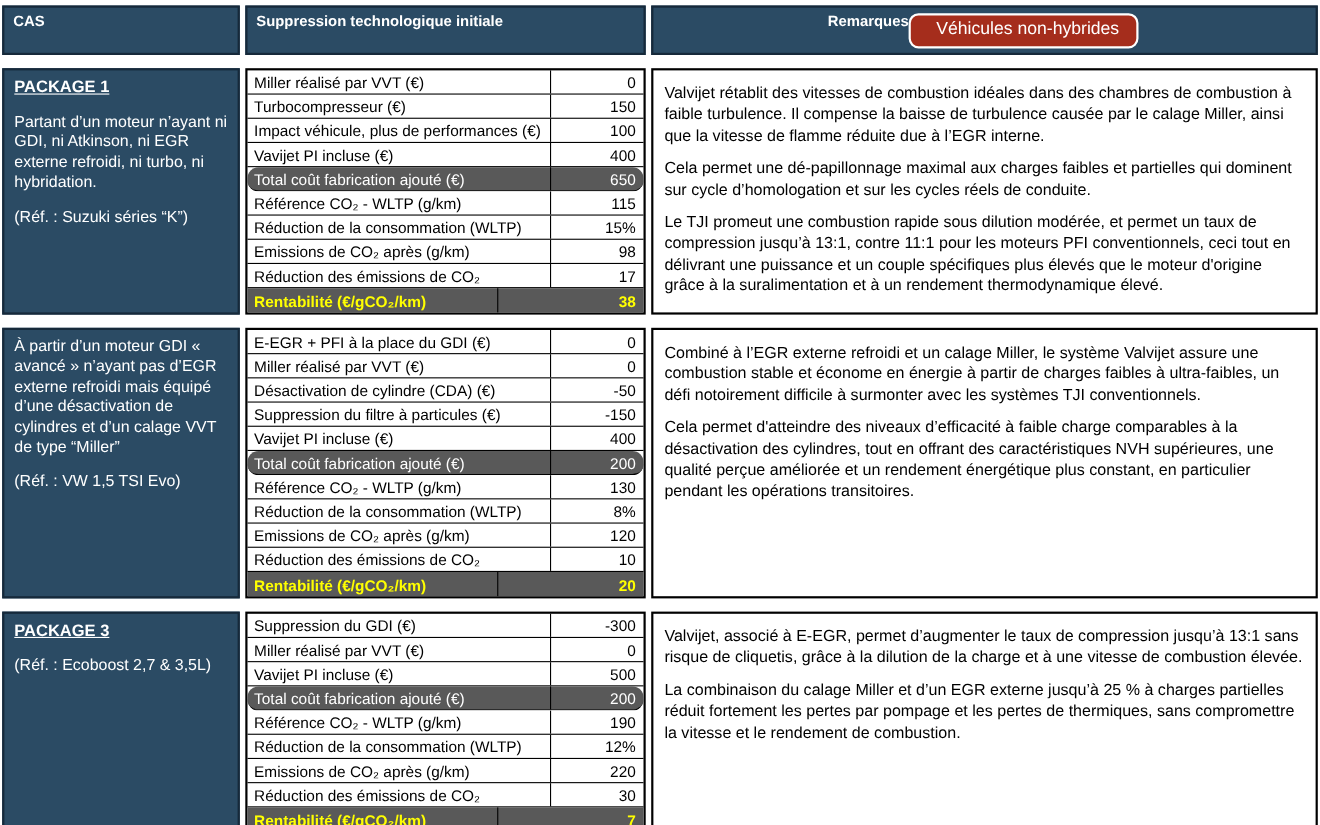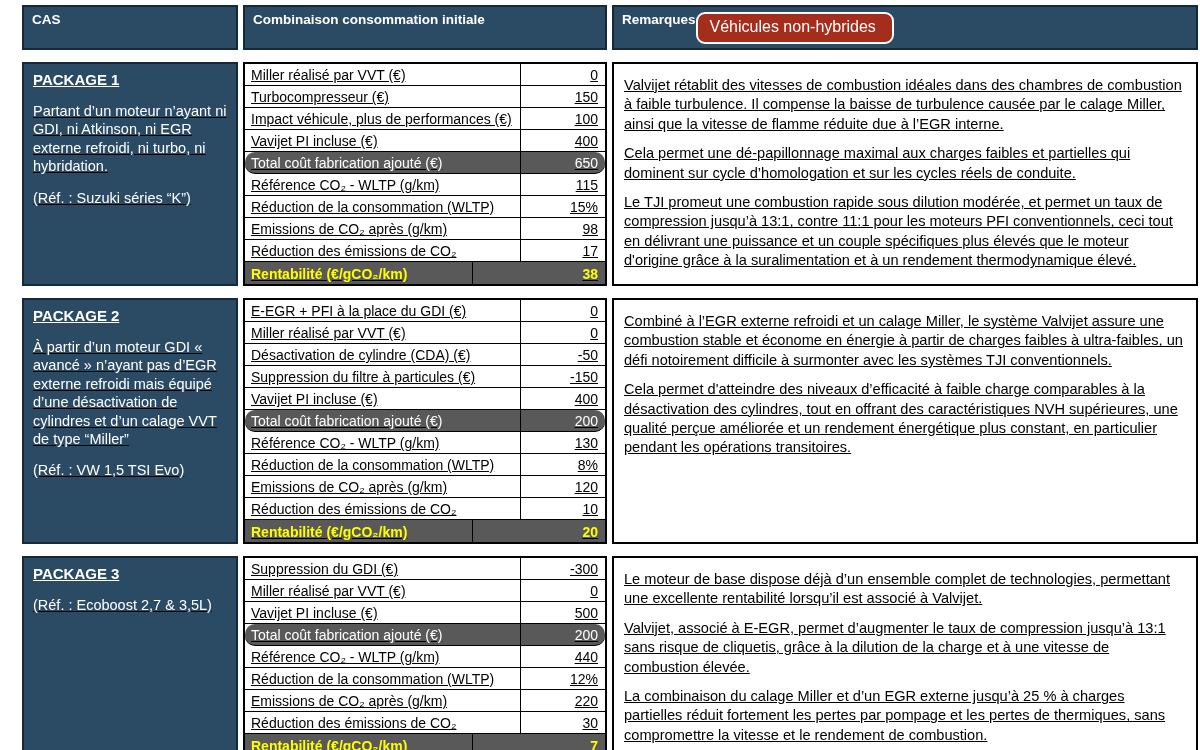--- a/index.html
+++ b/index.html
@@ -15,42 +15,41 @@
     width:1200px;height:750px;overflow:hidden;
     font-family:"Liberation Sans","DejaVu Sans",sans-serif;
     color:#000;
   }
   .page{width:1196px;margin:0 auto;padding-top:5px;}
   .grid-row{
     display:grid;
     grid-template-columns:216px 364px 1fr;
     column-gap:5px;
     align-items:stretch;
-    margin-left:20px;
   }
   
   .header-row{height:44px;margin-bottom:13px;}
   .hcell{
     background:var(--panel-blue);
     border:2px solid var(--panel-border);
     color:#fff;font-weight:bold;font-size:13.5px;line-height:1.3;
     padding:4px 8px;
   }
-  .hcell.remarks-h{display:flex;justify-content:flex-start;align-items:flex-start;}
+  .hcell.remarks-h{display:flex;justify-content:center;align-items:flex-start;}
   .badge{
     background:var(--badge-red);
     border:2px solid #fff;
     border-radius:9px;
     color:#fff;font-weight:normal;font-size:16px;
-    padding:3px 16px 4px 12px;
+    padding:3px 16px 4px 23px;
     margin:1px 2px 0 0;
     white-space:nowrap;
   }
   
-  .section{margin-bottom:12px;text-decoration:underline;}
+  .section{margin-bottom:12px;}
   .case-panel{
     background:var(--panel-blue);
     border:2px solid var(--panel-border);
     color:#fff;
     padding:6px 9px;
     font-size:14.5px;line-height:1.27;
   }
   .case-title{font-weight:bold;text-decoration:underline;font-size:15px;margin-bottom:13px;}
   .case-desc{margin-bottom:13px;}
   .case-ref{}
@@ -88,21 +87,21 @@
 </head>
 <body>
 
 <div class="page">
 
   <div class="grid-row header-row">
     <div class="hcell">
       <span>CAS</span>
     </div>
     <div class="hcell">
-      <div>Combinaison consommation initiale</div>
+      <div>Suppression technologique initiale</div>
     </div>
     <div class="hcell remarks-h">
       <span>Remarques</span>
       <span class="badge">Véhicules non-hybrides</span>
     </div>
   </div>
 
   <div class="grid-row section">
     <div class="case-panel">
       <div class="case-title">PACKAGE 1</div>
@@ -153,21 +152,20 @@
       </div>
     <div class="remarks-box">
         <p class="remark">Valvijet rétablit des vitesses de combustion idéales dans des chambres de combustion à faible turbulence. Il compense la baisse de turbulence causée par le calage Miller, ainsi que la vitesse de flamme réduite due à l’EGR interne.</p>
         <p class="remark">Cela permet une dé-papillonnage maximal aux charges faibles et partielles qui dominent sur cycle d’homologation et sur les cycles réels de conduite.</p>
         <p class="remark">Le TJI promeut une combustion rapide sous dilution modérée, et permet un taux de compression jusqu’à 13:1, contre 11:1 pour les moteurs PFI conventionnels, ceci tout en délivrant une puissance et un couple spécifiques plus élevés que le moteur d'origine grâce à la suralimentation et à un rendement thermodynamique élevé.</p>
       </div>
   </div>
 
   <div class="grid-row section">
     <div class="case-panel">
-      <div class="case-title">PACKAGE 2</div>
       <div class="case-desc">À partir d’un moteur GDI « avancé » n’ayant pas d’EGR externe refroidi mais équipé d’une désactivation de cylindres et d’un calage VVT de type “Miller”</div>
       <div class="case-ref">(Réf. : VW 1,5 TSI Evo)</div>
     </div>
     <div class="tech-table">
         <div class="trow">
           <div class="tlabel">E-EGR + PFI à la place du GDI (€)</div>
           <div class="tvalue">0</div>
         </div>
         <div class="trow">
           <div class="tlabel">Miller réalisé par VVT (€)</div>
@@ -233,39 +231,38 @@
         <div class="trow">
           <div class="tlabel">Vavijet PI incluse (€)</div>
           <div class="tvalue">500</div>
         </div>
         <div class="trow total">
           <div class="tlabel">Total coût fabrication ajouté (€)</div>
           <div class="tvalue">200</div>
         </div>
         <div class="trow">
           <div class="tlabel">Référence CO₂ - WLTP (g/km)</div>
-          <div class="tvalue">440</div>
+          <div class="tvalue">190</div>
         </div>
         <div class="trow">
           <div class="tlabel">Réduction de la consommation (WLTP)</div>
           <div class="tvalue">12%</div>
         </div>
         <div class="trow">
           <div class="tlabel">Emissions de CO₂ après (g/km)</div>
           <div class="tvalue">220</div>
         </div>
         <div class="trow">
           <div class="tlabel">Réduction des émissions de CO₂</div>
           <div class="tvalue">30</div>
         </div>
         <div class="trow rentability">
           <div class="tlabel">Rentabilité (€/gCO₂/km)</div>
           <div class="tvalue">7</div>
         </div>
       </div>
     <div class="remarks-box">
-        <p class="remark">Le moteur de base dispose déjà d’un ensemble complet de technologies, permettant une excellente rentabilité lorsqu’il est associé à Valvijet.</p>
         <p class="remark">Valvijet, associé à E-EGR, permet d’augmenter le taux de compression jusqu’à 13:1 sans risque de cliquetis, grâce à la dilution de la charge et à une vitesse de combustion élevée.</p>
         <p class="remark">La combinaison du calage Miller et d’un EGR externe jusqu’à 25 % à charges partielles réduit fortement les pertes par pompage et les pertes de thermiques, sans compromettre la vitesse et le rendement de combustion.</p>
       </div>
   </div>
 
 </div>
 
 </body></html>

